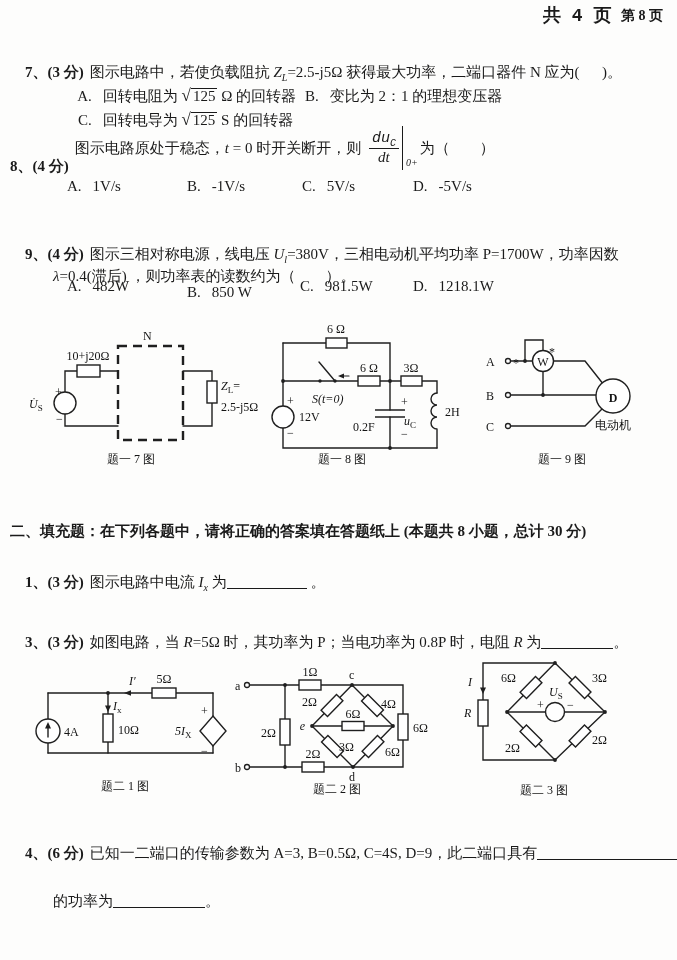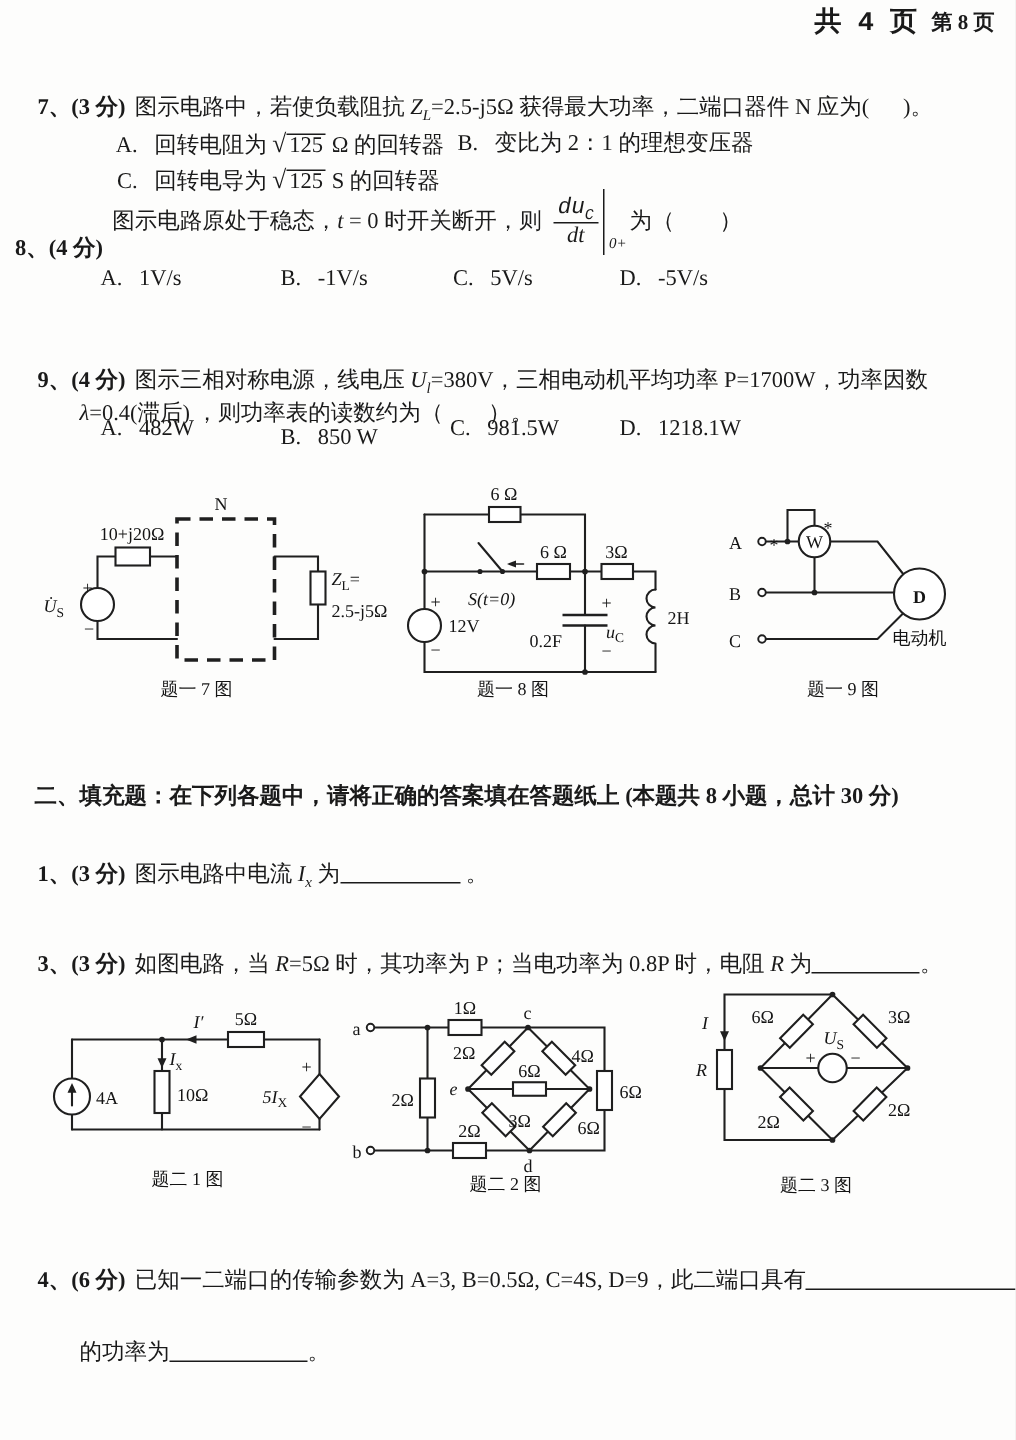--- a/index.html
+++ b/index.html
@@ -161,21 +161,21 @@
     <text class="f13" x="8" y="84">B</text>
     <text class="f13" x="8" y="115">C</text>
     <text class="f13" x="35" y="51">*</text>
     <text class="f13" x="71" y="40">*</text>
     <text class="f11" x="65" y="49.5" text-anchor="middle">W</text>
     <text class="wb" x="135" y="86" text-anchor="middle">D</text>
     <text class="f11" x="117" y="113">电动机</text>
     <text class="cap" x="84" y="147" text-anchor="middle">题一 9 图</text>
   </svg>
 
-  <div class="abs bold" style="left:10px;top:521px;margin-left:13px;">二、填充题：在下列各题中，请将正确的答案填在答题纸上 (本题共 8 小题，总计 30 分)</div>
+  <div class="abs bold" style="left:10px;top:521px;">二、填充题：在下列各题中，请将正确的答案填在答题纸上 (本题共 8 小题，总计 30 分)</div>
 
   <div class="abs" style="left:10px;top:551px;">
     <span class="qlabel">1、(3 分)</span><span>图示电路中电流 </span><i>I</i><sub><i>x</i></sub><span> 为</span><span class="blank" style="width:80px;"></span><span> 。</span>
   </div>
   <div class="abs" style="left:10px;top:611px;">
     <span class="qlabel">3、(3 分)</span><span>如图电路，当 </span><i>R</i><span>=5Ω 时，其功率为 P；当电功率为 0.8P 时，电阻 </span><i>R</i><span> 为</span><span class="blank" style="width:72px;"></span><span>。</span>
   </div>
 
   <svg class="ckt" style="left:20px;top:652px;" width="215" height="142" viewBox="0 0 215 142">
     <g>

